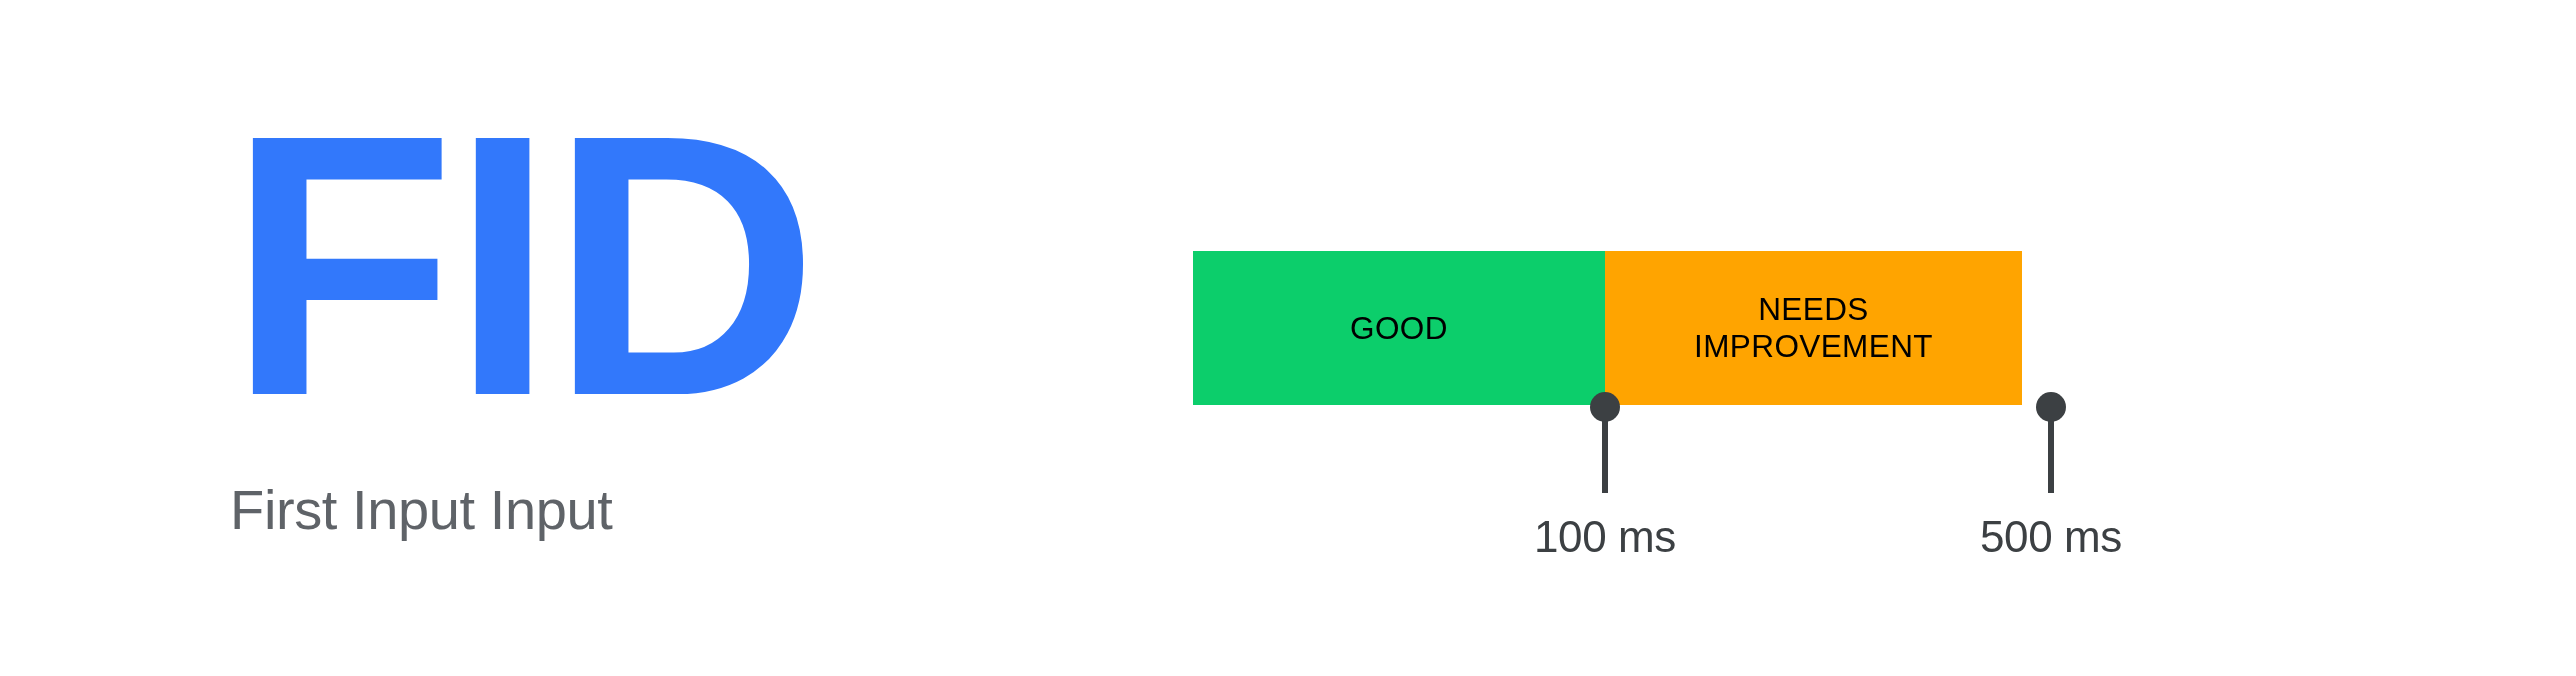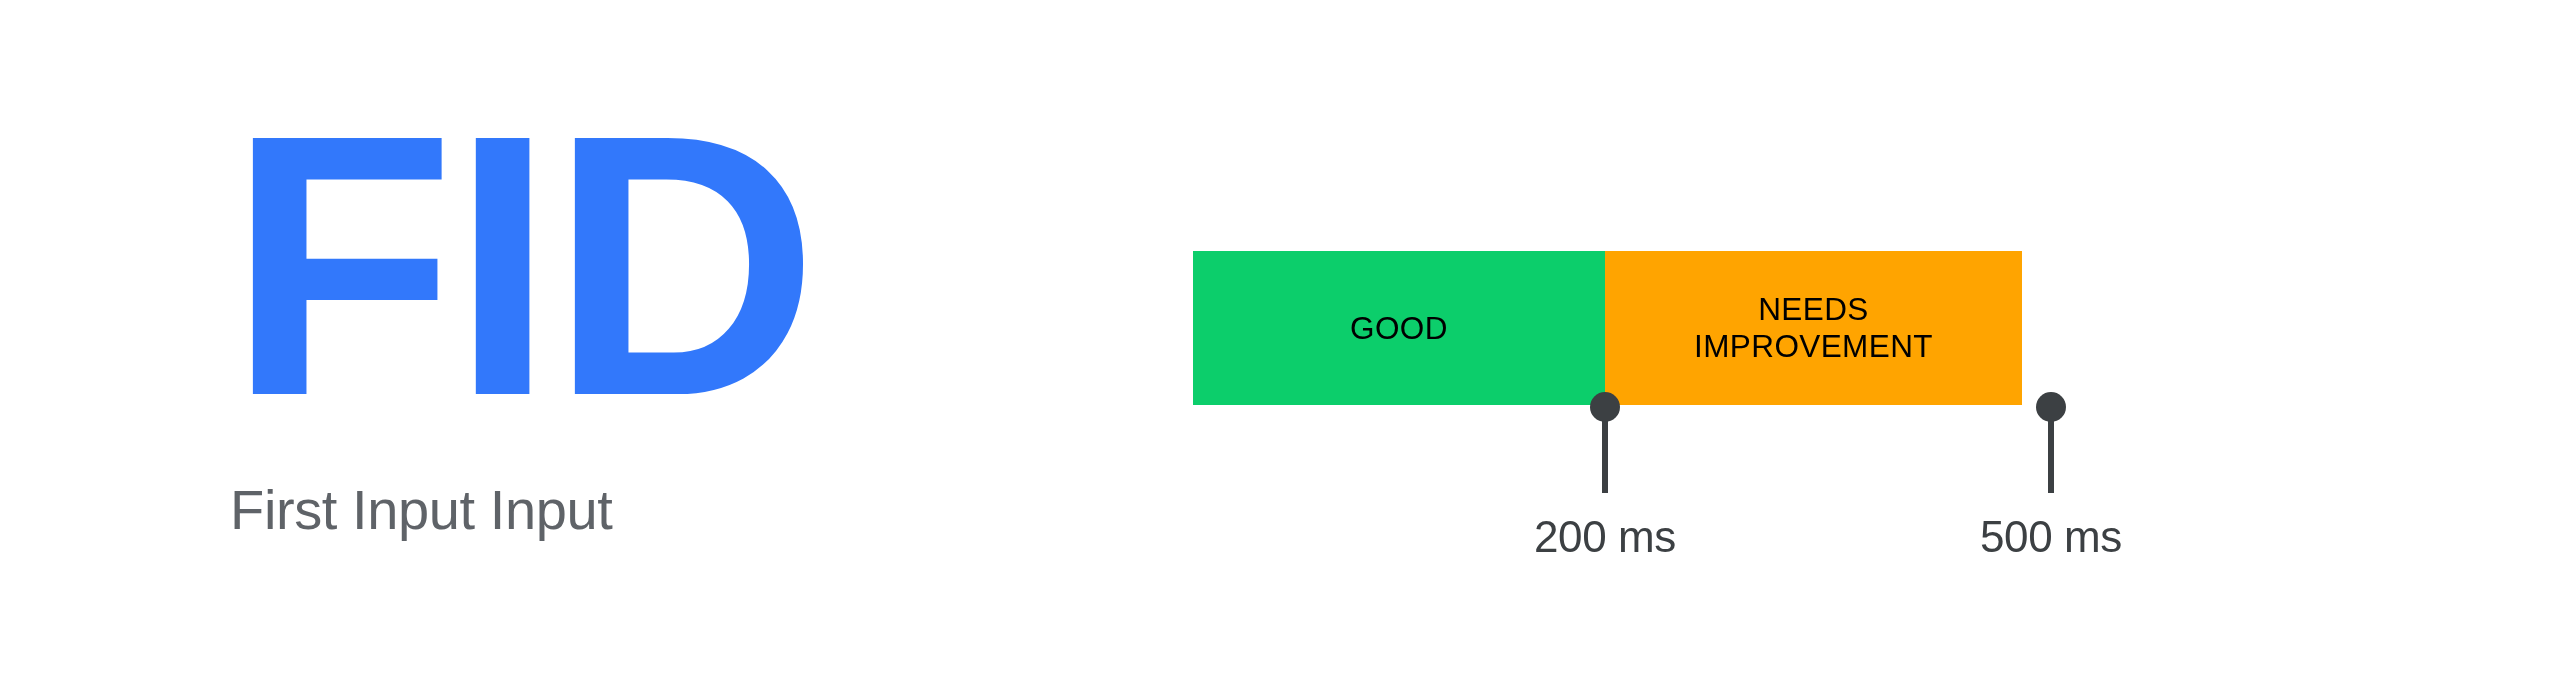--- a/index.html
+++ b/index.html
@@ -154,21 +154,21 @@
 
     <div class="bar">
       <div class="band band-good">GOOD</div>
       <div class="band band-ni">NEEDS
 IMPROVEMENT</div>
     </div>
 
     <div class="marker marker-1">
       <div class="marker-stem"></div>
       <div class="marker-dot"></div>
-      <div class="marker-label">200 ms</div>
+      <div class="marker-label">100 ms</div>
     </div>
 
     <div class="marker marker-2">
       <div class="marker-stem"></div>
       <div class="marker-dot"></div>
       <div class="marker-label">500 ms</div>
     </div>
 
   </div>
 

